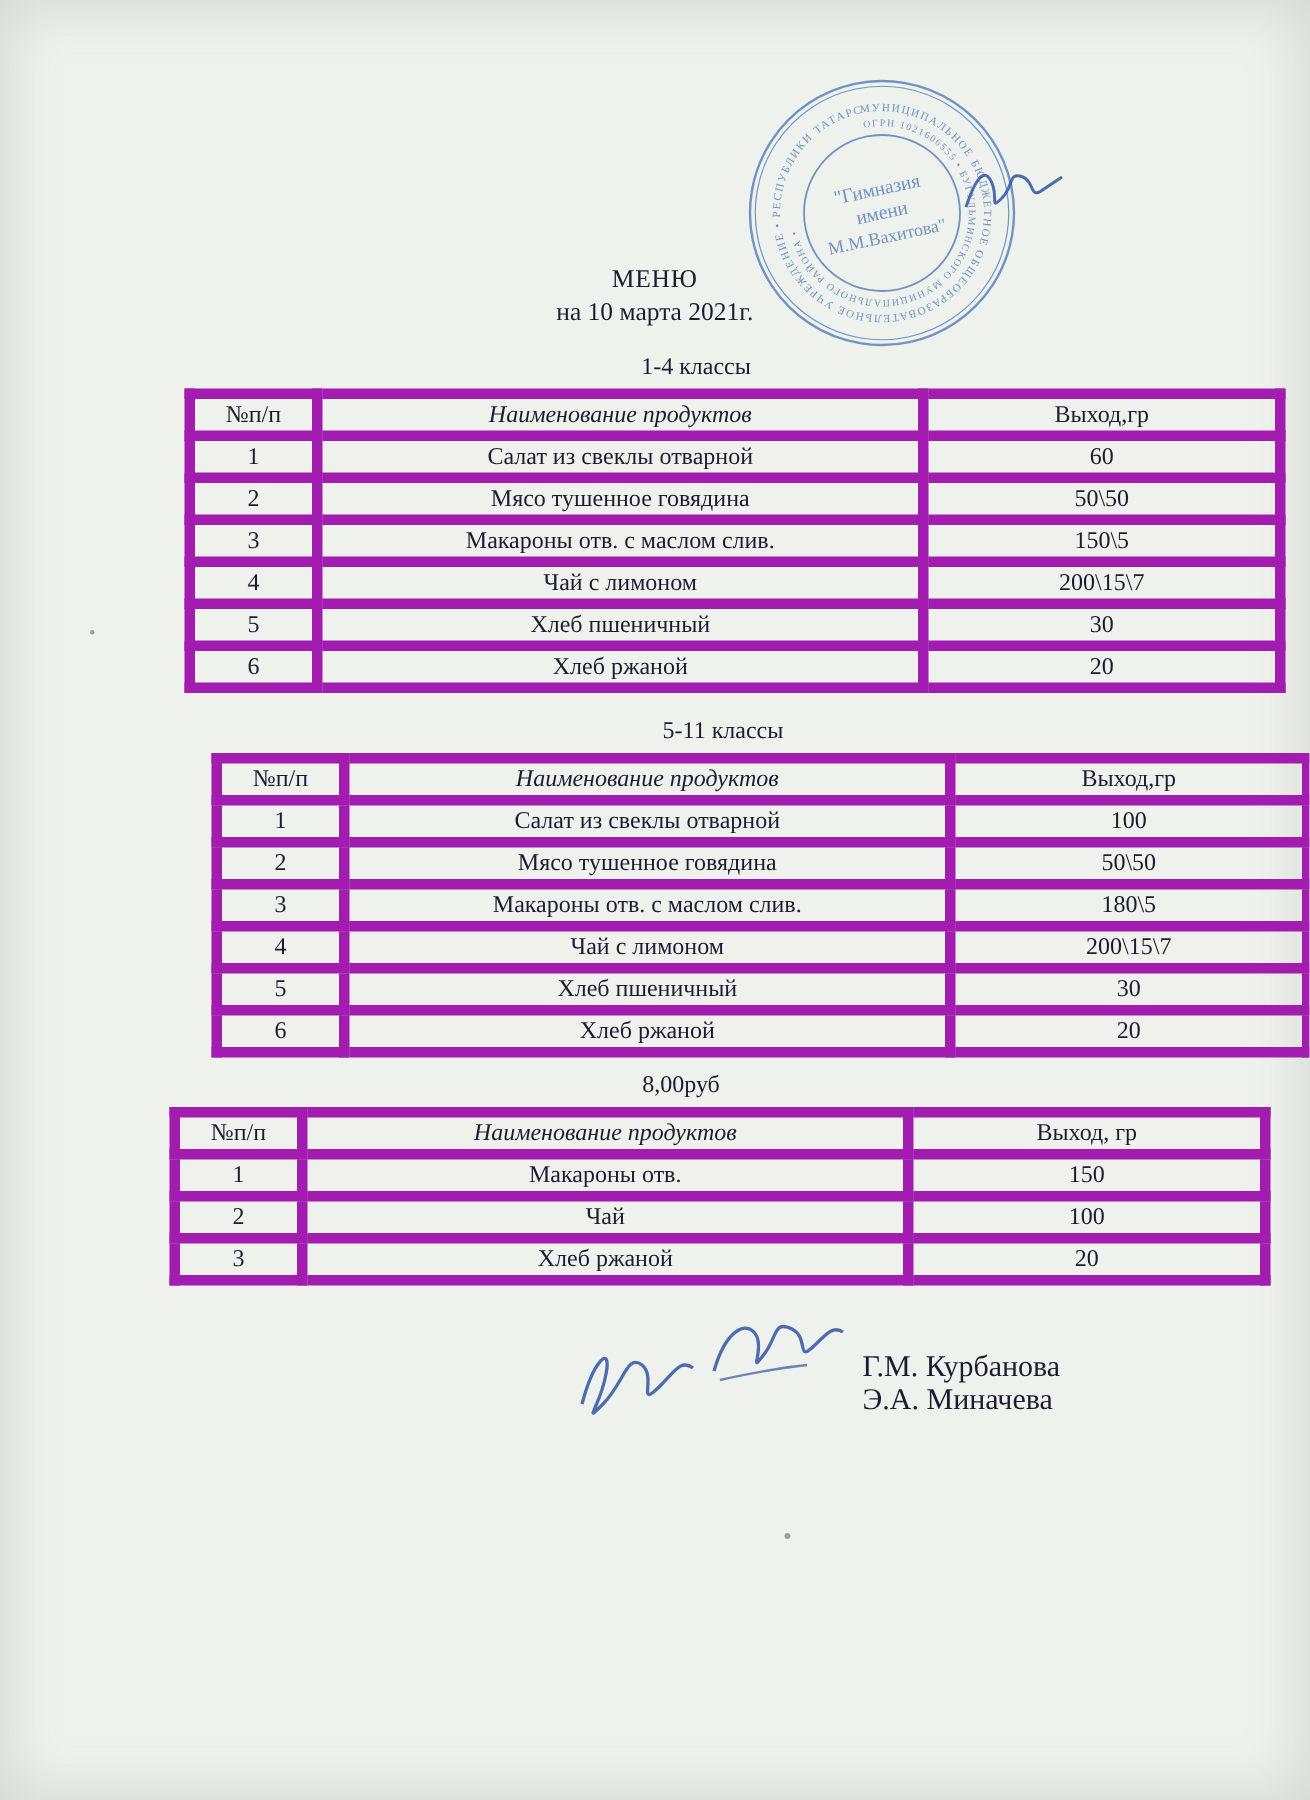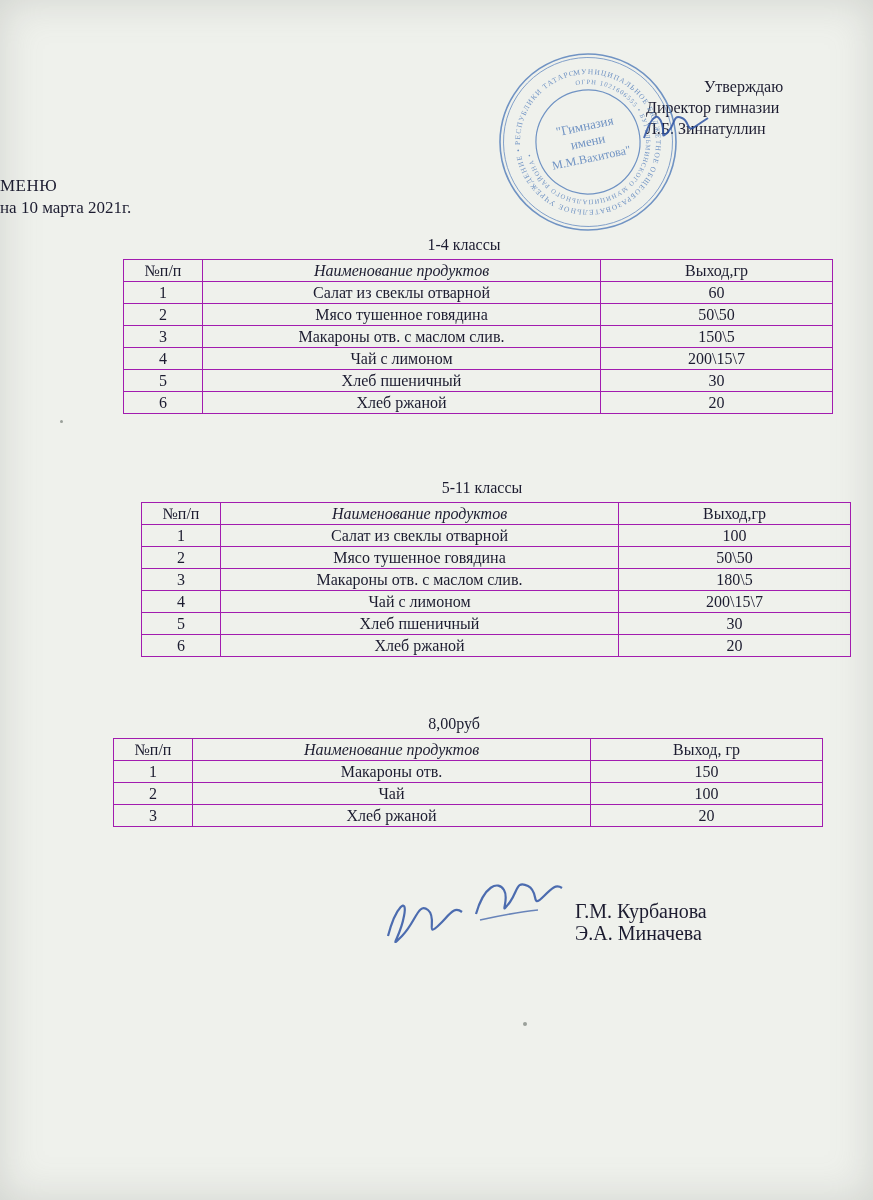--- a/index.html
+++ b/index.html
@@ -8,34 +8,34 @@
     position:relative; width:873px; height:1200px; margin:0 auto;
     background:#eff1ec;
     color:#1c1c30; overflow:hidden;
     box-shadow: inset 0 0 40px rgba(120,125,118,0.25);
   }
   .approval {
     position:absolute; top:76px; left:646px; width:215px;
     font-size:16px; line-height:21px;
   }
   .approval .l1 { padding-left:58px; }
-  .title-block { position:absolute; top:176px; left:0; width:873px; }
+  .title-block { position:absolute; top:176px; left:0; width:873px; text-align:center; }
   .title-block .menu-title { font-size:17px; letter-spacing:0.5px; }
   .title-block .menu-date { font-size:17px; margin-top:2px; }
   .section { position:absolute; left:113px; width:682px; }
   .sec0 { top:236px;padding-left:10px; }
   .sec1 { top:479px;padding-left:28px; }
   .sec2 { top:715px; }
   .section .heading { text-align:center; font-size:16px; margin-bottom:5px; }
   table.menu {
     border-collapse:collapse; width:682px; table-layout:fixed;
     font-size:16px;
   }
   table.menu th, table.menu td {
-    border:1px solid #a21caf; padding:0px 6px; height:21px;
+    border:7px solid #a21caf; padding:0px 6px; height:21px;
     font-weight:normal; overflow:hidden; white-space:nowrap;margin-top:25px;
   }
   table.menu .c0 { width:66px; text-align:center; }
   table.menu .c1 { width:385px; text-align:center; }
   table.menu .c2 { width:219px; text-align:center; }
   table.menu thead .c1 { text-align:center;font-style:italic; }
   .footer-left {
     position:absolute; top:900px; left:123px; font-size:16px; line-height:22px;
   }
   .footer-right {
@@ -47,25 +47,20 @@
   }
   .sig-top { position:absolute; top:104px; left:638px; width:80px; height:46px; }
   .sig-bottom { position:absolute; top:866px; left:358px; width:230px; height:90px; }
   .speck { position:absolute; background:#9aa09a; border-radius:50%; }
 </style>
 </head>
 <body>
 
 <div class="page">
 
-  <div class="approval">
-    <div class="l1">Утверждаю</div>
-    <div>Директор гимназии</div>
-    <div>Л.Б. Зиннатуллин</div>
-  </div>
 
   <svg class="stamp" viewBox="0 0 184 184">
     <g stroke="#4d79b8" fill="none">
       <circle cx="92" cy="92" r="88" stroke-width="1.6"></circle>
       <circle cx="92" cy="92" r="84.5" stroke-width="0.8"></circle>
       <circle cx="92" cy="92" r="52" stroke-width="1.2"></circle>
     </g>
     <defs>
       <path id="ring-outer-path" d="M 92,24 a 68,68 0 1,1 -0.01,0" fill="none"></path>
       <path id="ring-inner-path" d="M 92,34 a 58,58 0 1,1 -0.01,0" fill="none"></path>

